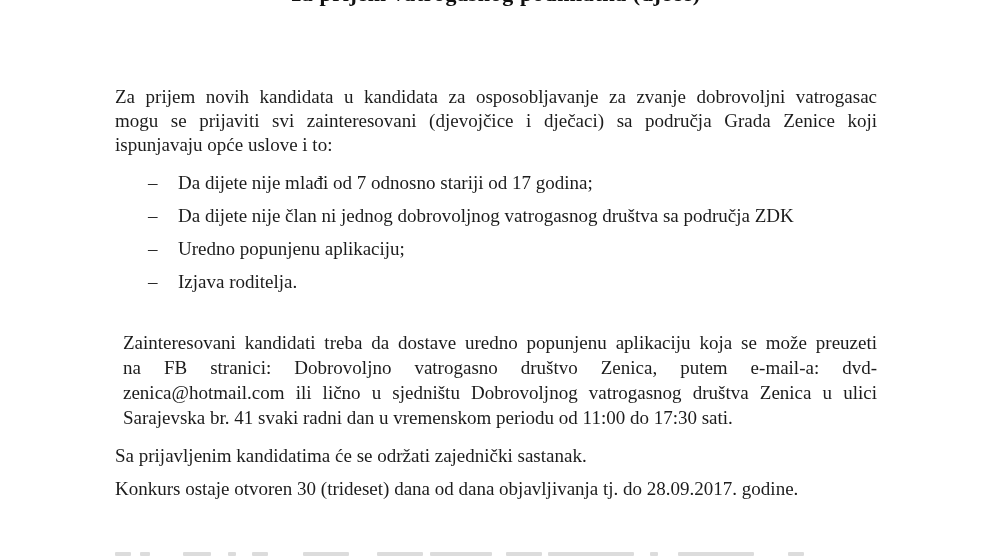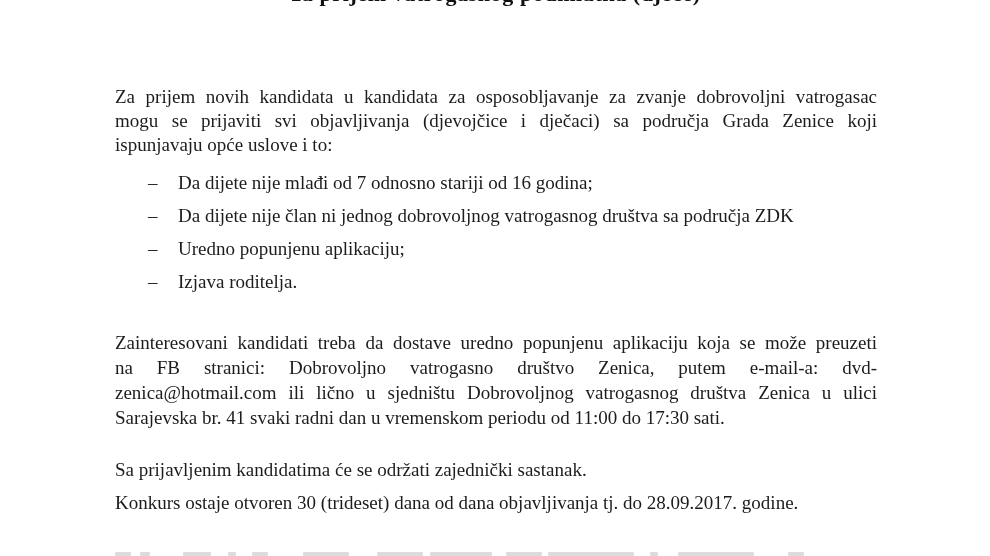--- a/index.html
+++ b/index.html
@@ -65,22 +65,23 @@
     margin-bottom: 9px;
   }
   .bullet-item .marker {
     position: absolute;
     left: 33px;
     top: 0;
   }
   #paragraph-2 {
     margin-top: 36px;
     line-height: 25px;
+    margin-left: 8px;
   }
-  #paragraph-3 { margin-top: 28px; }
+  #paragraph-3 { margin-top: 14px; }
   #paragraph-4 { margin-top: 9px; }
   
   .bottom-strip {
     position: absolute;
     left: 0;
     bottom: 0;
     width: 990px;
     height: 6px;
   }
   .bottom-strip .seg {
@@ -96,26 +97,26 @@
 
 <div class="page">
   <div class="text-block">
 
     <div class="title-clip">
       <div class="title-inner">za prijem vatrogasnog podmlatka (djece)</div>
     </div>
 
     <div class="para" id="paragraph-1">
         <div class="jline">Za prijem novih kandidata u kandidata za osposobljavanje za zvanje dobrovoljni vatrogasac</div>
-        <div class="jline">mogu se prijaviti svi objavljivanja (djevojčice i dječaci) sa područja Grada Zenice koji</div>
+        <div class="jline">mogu se prijaviti svi zainteresovani (djevojčice i dječaci) sa područja Grada Zenice koji</div>
         <div class="jline jline-last">ispunjavaju opće uslove i to:</div>
       </div>
 
     <div id="bullet-list">
-        <div class="bullet-item"><span class="marker">–</span><span>Da dijete nije mlađi od 7 odnosno stariji od 16 godina;</span></div>
+        <div class="bullet-item"><span class="marker">–</span><span>Da dijete nije mlađi od 7 odnosno stariji od 17 godina;</span></div>
         <div class="bullet-item"><span class="marker">–</span><span>Da dijete nije član ni jednog dobrovoljnog vatrogasnog društva sa područja ZDK</span></div>
         <div class="bullet-item"><span class="marker">–</span><span>Uredno popunjenu aplikaciju;</span></div>
         <div class="bullet-item"><span class="marker">–</span><span>Izjava roditelja.</span></div>
       </div>
 
     <div class="para" id="paragraph-2">
         <div class="jline">Zainteresovani kandidati treba da dostave uredno popunjenu aplikaciju koja se može preuzeti</div>
         <div class="jline">na FB stranici: Dobrovoljno vatrogasno društvo Zenica, putem e-mail-a: dvd-</div>
         <div class="jline">zenica@hotmail.com ili lično u sjedništu Dobrovoljnog vatrogasnog društva Zenica u ulici</div>
         <div class="jline jline-last">Sarajevska br. 41 svaki radni dan u vremenskom periodu od 11:00 do 17:30 sati.</div>

